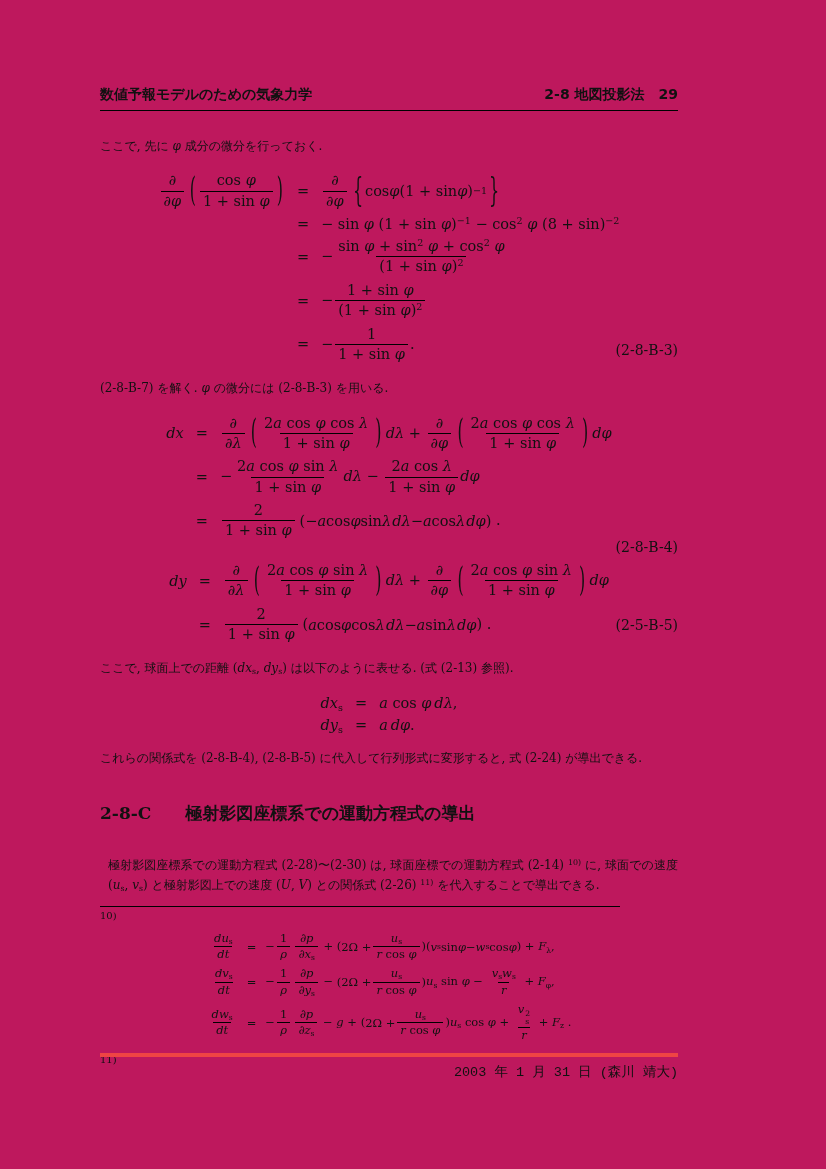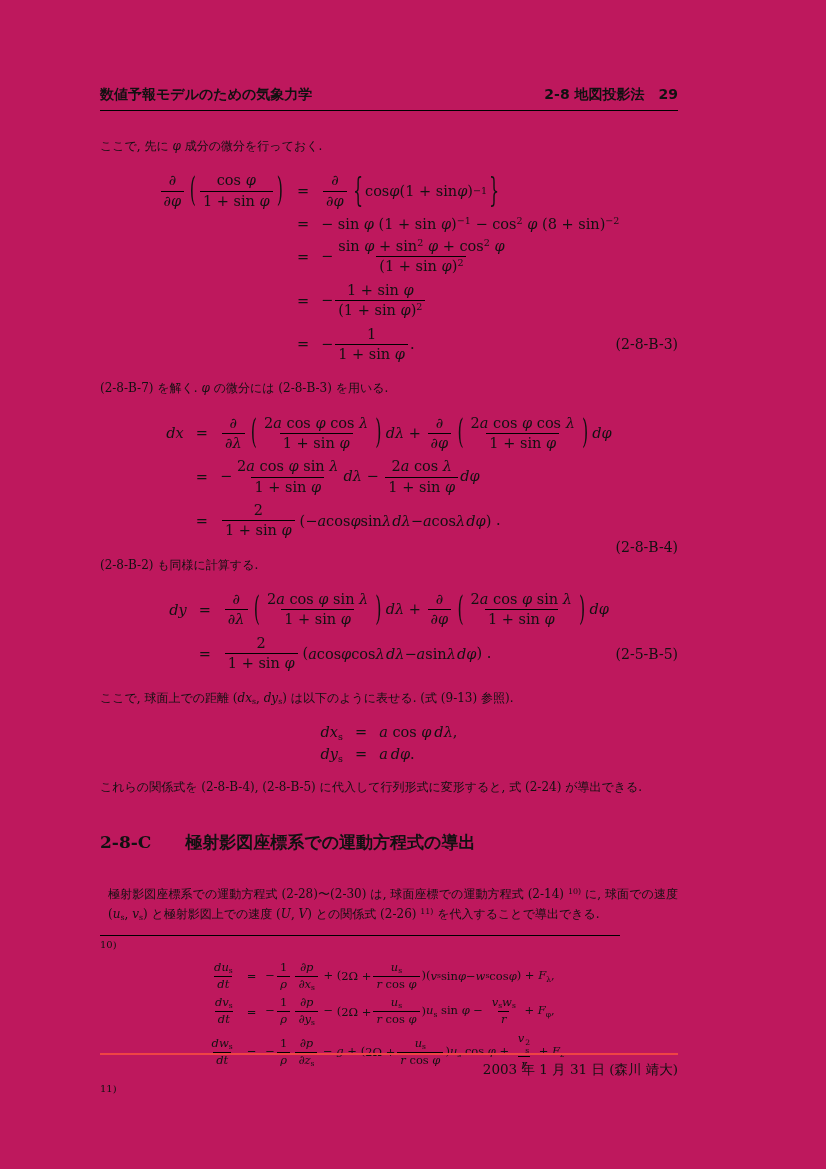--- a/index.html
+++ b/index.html
@@ -39,22 +39,22 @@
   sub{vertical-align:-0.3em;}
   sup{vertical-align:0.5em;}
   .ss{display:inline-flex;flex-direction:column;align-items:flex-start;font-size:.66em;
       line-height:1.05;vertical-align:-0.45em;margin-left:1px;}
   
   .fnrule{width:520px;border-top:1px solid #000;margin-top:10px;}
   .fnmarker{font-size:10px;margin-top:3px;}
   .fneq{font-size:11.5px;margin:6px 0;}
   .fneq .eq{border-spacing:0 5px;}
   .fneq .c2{padding:0 9px;}
-  .footer{position:absolute;left:100px;top:1053px;width:578px;border-top:2px solid #ef4444;
-          padding-top:6px;text-align:right;font-size:13.5px;}
+  .footer{position:absolute;left:100px;top:1053px;width:578px;border-top:4px solid #ef4444;
+          padding-top:6px;text-align:right;font-size:13.5px;font-family:Liberation Mono, monospace;}
 </style>
 </head>
 <body>
 
 <div class="page">
   <div class="content">
 
     <div class="hdr">
       <span>数値予報モデルのための気象力学</span>
       <span class="hdr-right">
@@ -121,21 +121,21 @@
           </div>
           <div class="eqr">
             <span class="c1"></span>
             <span class="c2">=</span>
             <span class="c3"><span class="mr">−</span><span class="frac">
                 <span class="num"><span class="mr">1</span></span>
                 <span class="den"><span class="mr">1 + sin </span><span class="mi">φ</span></span>
               </span><span class="mr">.</span></span>
           </div>
         </div>
-        <span class="eqtag" style="top: 178px; transform: translateY(-50%); margin-left: 36px;">(2-8-B-3)</span>
+        <span class="eqtag" style="top: 184px; transform: translateY(-50%); margin-left: 36px;">(2-8-B-3)</span>
       </div>
 
     <p class="para"><span class="mr">(2-8-B-7) を解く. </span><span class="mi">φ</span><span class="mr"> の微分には (2-8-B-3) を用いる.</span></p>
 
     <div class="eqwrap">
         <div class="eq">
           <div class="eqr">
             <span class="c1"><span class="mi">dx</span></span>
             <span class="c2">=</span>
             <span class="c3"><span class="frac">
@@ -199,21 +199,20 @@
                   <span style="display: inline-block; width: 0.08em;"></span>
                   <span class="mi">dφ</span>
                 </span>
                 <span class="delim">)</span>
               </span><span class="mr"> .</span></span>
           </div>
         </div>
         <span class="eqtag" style="top: 112.453px; transform: translateY(-50%); margin-top: 26px;">(2-8-B-4)</span>
       </div>
 
-    <p class="para">(2-8-B-2) も同様に計算する.</p>
 
     <div class="eqwrap">
         <div class="eq">
           <div class="eqr">
             <span class="c1"><span class="mi">dy</span></span>
             <span class="c2">=</span>
             <span class="c3"><span class="frac">
                 <span class="num"><span class="mi">∂</span></span>
                 <span class="den"><span class="mi">∂λ</span></span>
               </span><span style="display: inline-block; width: 0.15em;"></span><span class="grp">
@@ -262,21 +261,21 @@
                   <span style="display: inline-block; width: 0.08em;"></span>
                   <span class="mi">dφ</span>
                 </span>
                 <span class="delim">)</span>
               </span><span class="mr"> .</span></span>
           </div>
         </div>
         <span class="eqtag" style="top: 68.6719px; transform: translateY(-50%);">(2-5-B-5)</span>
       </div>
 
-    <p class="para"><span class="mr">ここで, 球面上での距離 (</span><span class="mi">dx</span><sub><span class="mr">s</span></sub><span class="mr">, </span><span class="mi">dy</span><sub><span class="mr">s</span></sub><span class="mr">) は以下のように表せる. (式 (9-13) 参照).</span></p>
+    <p class="para"><span class="mr">ここで, 球面上での距離 (</span><span class="mi">dx</span><sub><span class="mr">s</span></sub><span class="mr">, </span><span class="mi">dy</span><sub><span class="mr">s</span></sub><span class="mr">) は以下のように表せる. (式 (2-13) 参照).</span></p>
 
     <div class="eqwrap">
         <div class="eq">
           <div class="eqr">
             <span class="c1"><span class="mi">dx</span><sub><span class="mr">s</span></sub></span>
             <span class="c2">=</span>
             <span class="c3"><span class="mi">a</span><span class="mr"> cos </span><span class="mi">φ</span><span style="display: inline-block; width: 0.2em;"></span><span class="mi">dλ</span><span class="mr">,</span></span>
           </div>
           <div class="eqr">
             <span class="c1"><span class="mi">dy</span><sub><span class="mr">s</span></sub></span>

